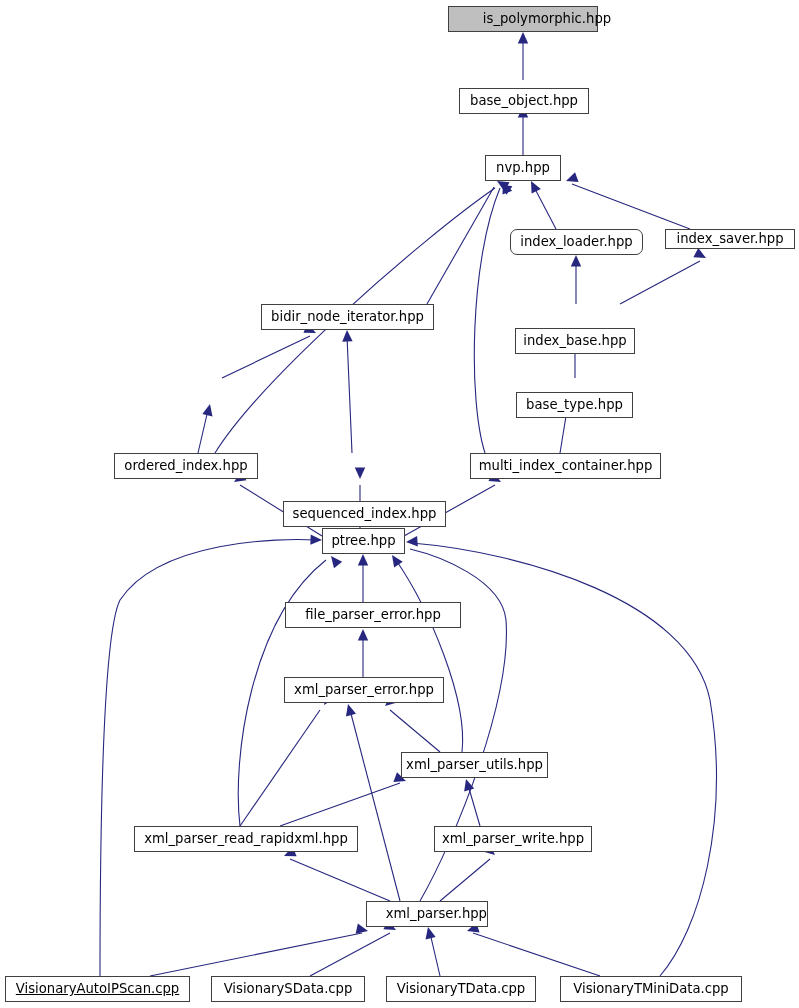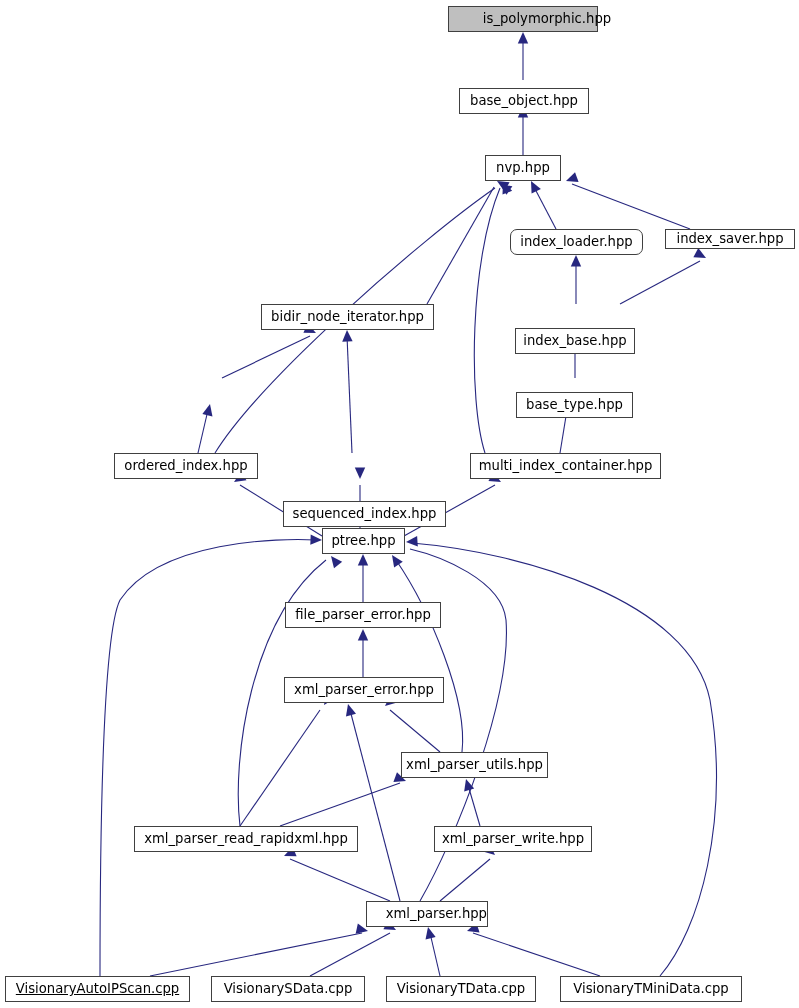--- a/index.html
+++ b/index.html
@@ -118,21 +118,21 @@
     </div>
     <div class="node" style="left: 283px; top: 453px; width: 163px; height: 26px; margin-top: 48px;">
       <span class="node-label">sequenced_index.hpp</span>
     </div>
     <div class="node" style="left: 470px; top: 453px; width: 191px; height: 26px;">
       <span class="node-label">multi_index_container.hpp</span>
     </div>
     <div class="node" style="left: 322px; top: 528px; width: 83px; height: 26px;">
       <span class="node-label">ptree.hpp</span>
     </div>
-    <div class="node" style="left: 285px; top: 602px; width: 156px; height: 26px;">
+    <div class="node" style="left: 285px; top: 602px; width: 176px; height: 26px;">
       <span class="node-label">file_parser_error.hpp</span>
     </div>
     <div class="node" style="left: 284px; top: 677px; width: 160px; height: 26px;">
       <span class="node-label">xml_parser_error.hpp</span>
     </div>
     <div class="node" style="left: 401px; top: 752px; width: 147px; height: 26px;">
       <span class="node-label">xml_parser_utils.hpp</span>
     </div>
     <div class="node" style="left: 134px; top: 826px; width: 224px; height: 26px;">
       <span class="node-label">xml_parser_read_rapidxml.hpp</span>

